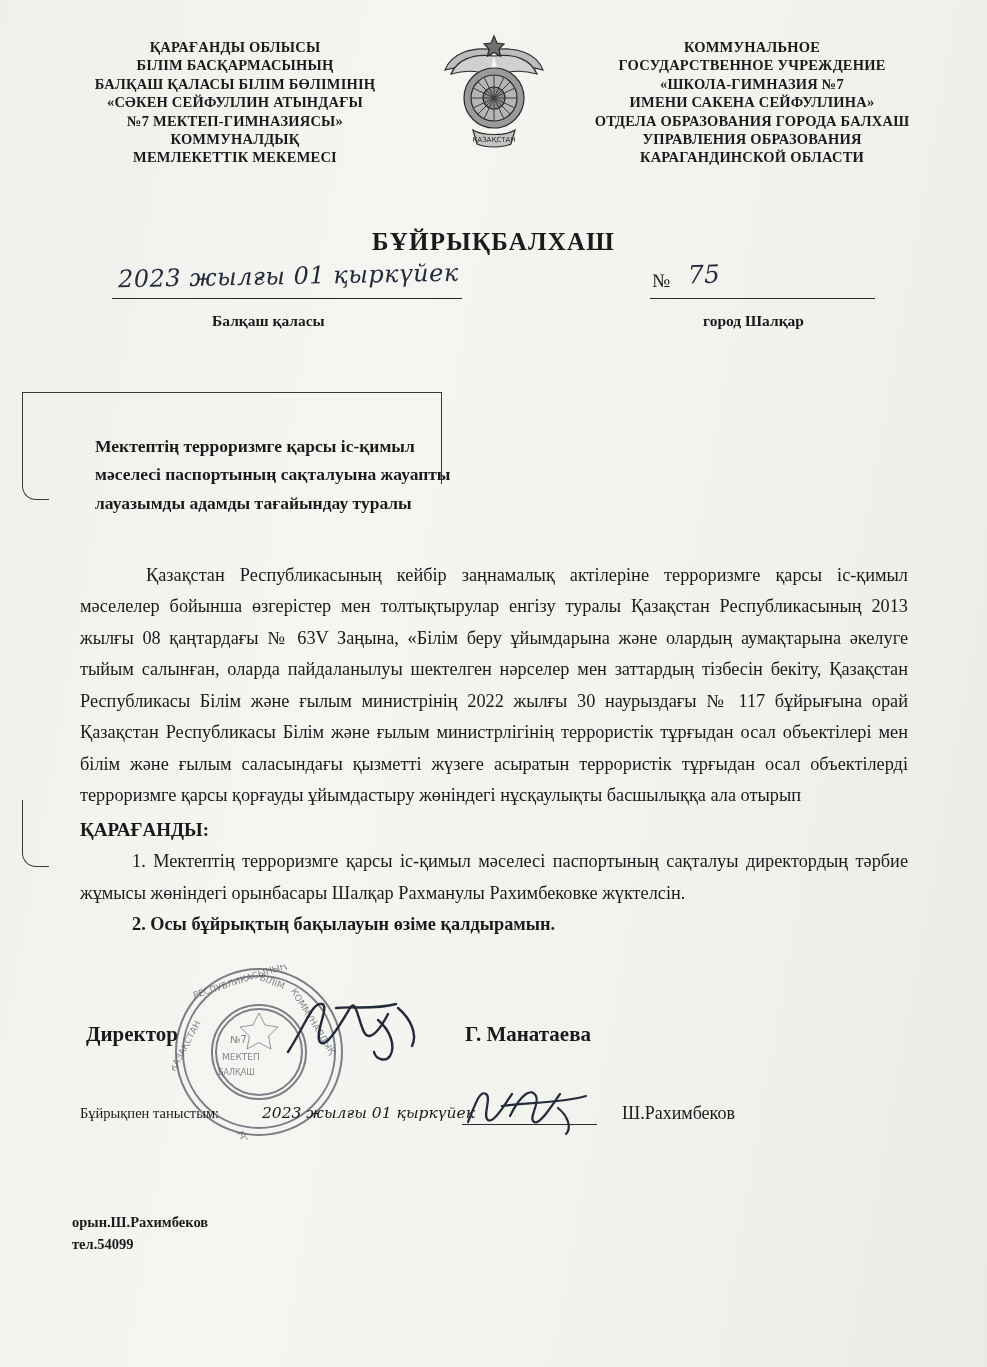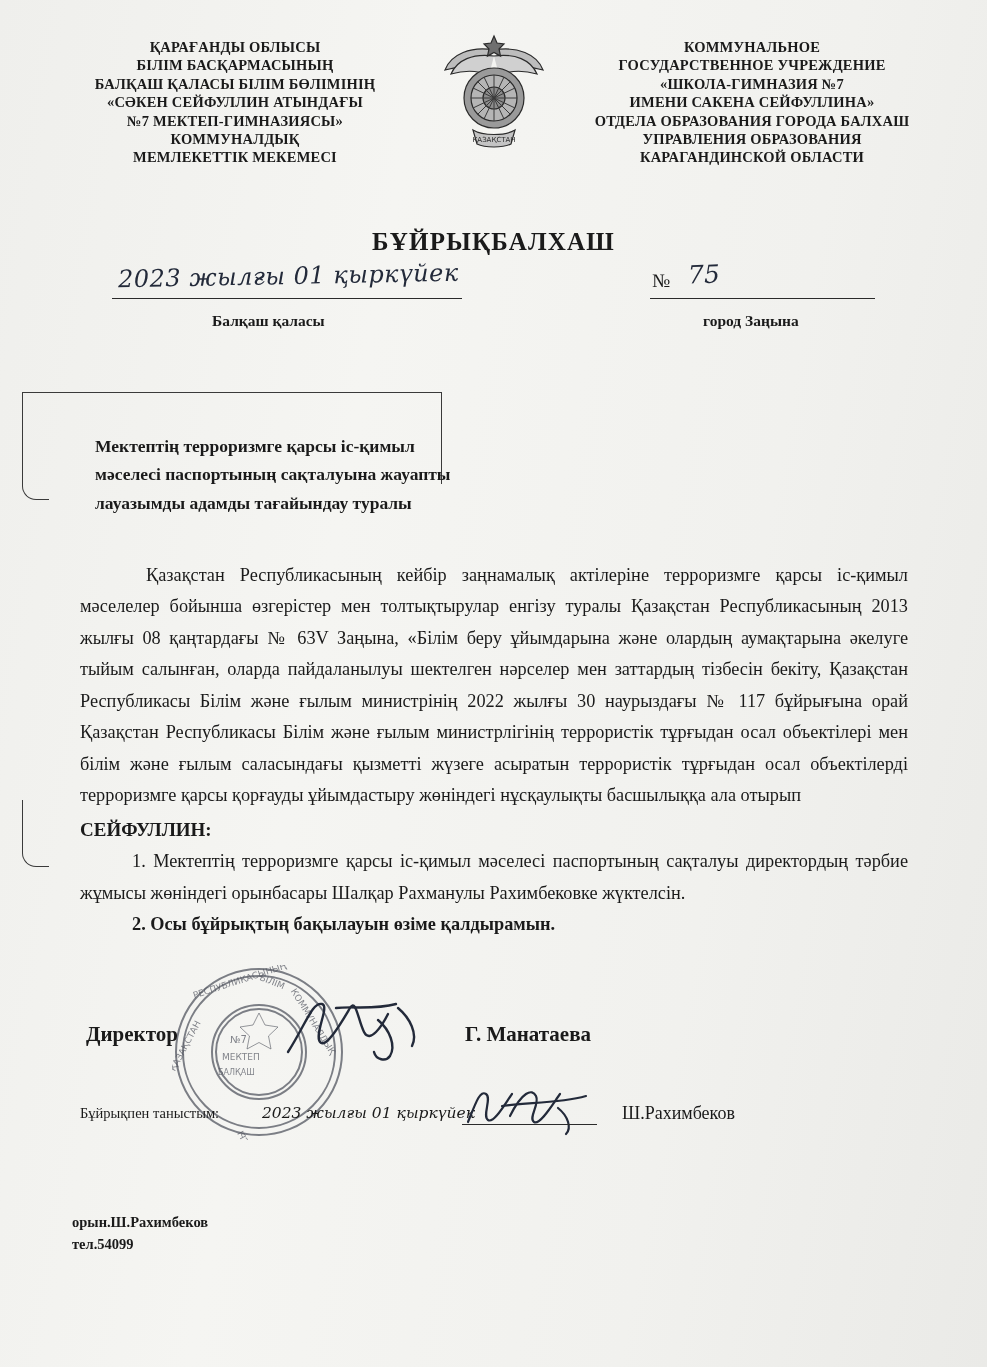--- a/index.html
+++ b/index.html
@@ -350,35 +350,35 @@
       <div>БАЛХАШ</div>
     </div>
 
     <div class="dateline">
       <div class="hw-date">2023 жылғы  01 қыркүйек</div>
       <div class="rule-left"></div>
       <div class="num-label">№</div>
       <div class="hw-num">75</div>
       <div class="rule-right"></div>
       <div class="city-left">Балқаш қаласы</div>
-      <div class="city-right">город Заңына</div>
+      <div class="city-right">город Шалқар</div>
     </div>
 
     <div class="bracket"></div>
     <div class="bracket-low"></div>
 
     <div class="subject">
       <div>Мектептің терроризмге қарсы іс-қимыл</div>
       <div>мәселесі паспортының  сақталуына жауапты</div>
       <div>лауазымды адамды тағайындау туралы</div>
     </div>
 
     <div class="body-text">
       <p class="indent">Қазақстан Республикасының кейбір заңнамалық актілеріне терроризмге қарсы іс-қимыл мәселелер бойынша өзгерістер мен толтықтырулар енгізу туралы Қазақстан Республикасының 2013 жылғы 08 қаңтардағы № 63V Заңына, «Білім беру ұйымдарына және олардың аумақтарына әкелуге тыйым салынған, оларда пайдаланылуы шектелген нәрселер мен заттардың тізбесін бекіту, Қазақстан Республикасы Білім және ғылым министрінің 2022 жылғы 30 наурыздағы № 117 бұйрығына орай Қазақстан Республикасы Білім және ғылым министрлігінің террористік тұрғыдан осал объектілері мен білім және ғылым саласындағы қызметті жүзеге асыратын террористік тұрғыдан осал объектілерді терроризмге қарсы қорғауды ұйымдастыру жөніндегі нұсқаулықты басшылыққа ала отырып</p>
-      <span class="order-word">СЕЙФУЛЛИН:</span>
+      <span class="order-word">ҚАРАҒАНДЫ:</span>
       <p class="item">1. Мектептің терроризмге қарсы іс-қимыл мәселесі паспортының  сақталуы директордың тәрбие жұмысы жөніндегі орынбасары Шалқар Рахманулы Рахимбековке  жүктелсін.</p>
       <p class="item bold">2. Осы бұйрықтың бақылауын өзіме қалдырамын.</p>
     </div>
 
     <div class="stamp">
       <svg viewBox="0 0 175 175" xmlns="http://www.w3.org/2000/svg">
         <g fill="none" stroke="#2f3340" stroke-width="2" opacity="0.75">
           <circle cx="87" cy="87" r="83"></circle>
           <circle cx="87" cy="87" r="76"></circle>
           <circle cx="87" cy="87" r="47"></circle>

